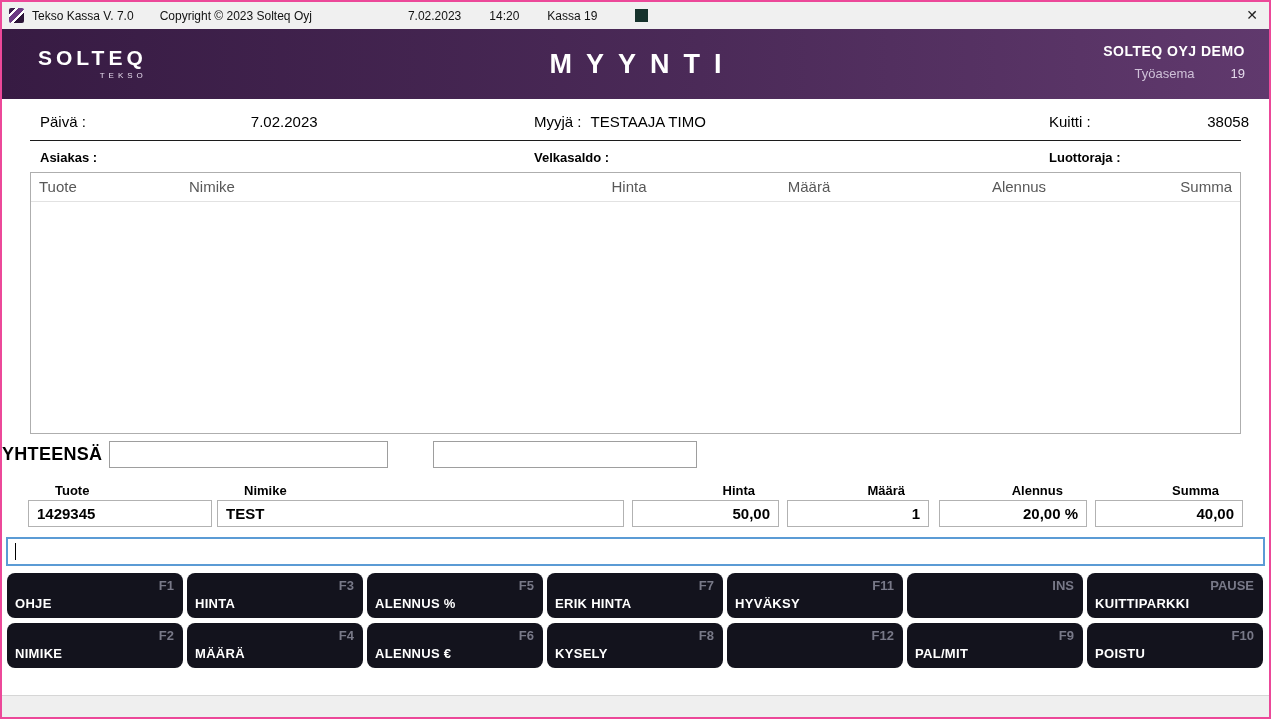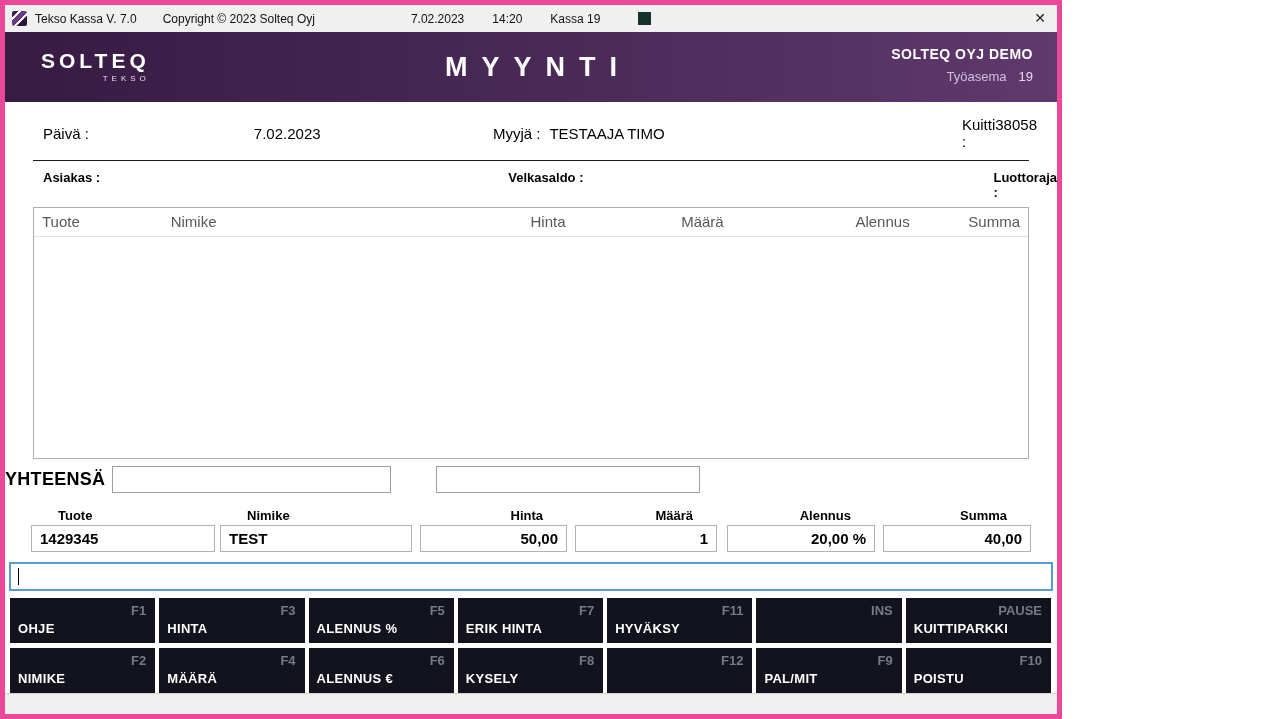--- a/index.html
+++ b/index.html
@@ -1,18 +1,18 @@
 <!DOCTYPE html>
 <html><head>
 <meta charset="utf-8">
 <style>
   *{box-sizing:border-box;margin:0;padding:0}
   html,body{width:1282px;height:719px}
   body{font-family:"Liberation Sans",sans-serif;background:#fff;overflow:hidden;color:#000}
-  .window{width:1062px;height:719px;border:5px solid #ec4899;background:#fff;display:flex;flex-direction:column}
+  .window{width:1271px;height:719px;border:2px solid #ec4899;background:#fff;display:flex;flex-direction:column}
 
   
   .titlebar{height:27px;background:#f0f0f0;display:flex;align-items:center;font-size:12px;color:#111;flex-shrink:0}
   .app-icon{width:15px;height:15px;margin-left:7px;border-radius:2px;flex-shrink:0;
     background:linear-gradient(135deg,#3a1d4a 0 22%,#ffffff 22% 32%,#6b3a82 32% 55%,#ffffff 55% 65%,#2c1538 65% 100%)}
   .tb-title{margin-left:8px;white-space:nowrap}
   .tb-copyright{margin-left:26px;white-space:nowrap}
   .tb-date{margin-left:96px}
   .tb-time{margin-left:28px}
   .tb-register{margin-left:28px}
@@ -24,21 +24,21 @@
   .header{height:70px;flex-shrink:0;position:relative;color:#fff;
     background:linear-gradient(90deg,#371b43 0%,#4b2a58 55%,#60396d 100%)}
   .logo{position:absolute;left:36px;top:17px;display:flex;flex-direction:column;align-items:flex-end}
   .logo-main{font-size:21px;font-weight:bold;letter-spacing:4px;line-height:1.1}
   .logo-sub{font-size:8px;letter-spacing:4px;color:#e6dced;margin-top:2px}
   .screen-title{position:absolute;left:50%;top:50%;transform:translate(-50%,-50%);
     font-size:27px;font-weight:bold;letter-spacing:14px;padding-left:14px;white-space:nowrap}
   .header-right{position:absolute;right:24px;top:14px;text-align:right}
   .company{font-size:14px;font-weight:bold;letter-spacing:.5px}
   .workstation{margin-top:7px;font-size:13px;color:#cfc1d8}
-  .workstation .ws-num{margin-left:12px;color:#e5dbec}
+  .workstation .ws-num{margin-left:36px;color:#e5dbec}
 
   
   .info-row{display:flex;align-items:center;padding:14px 0 10px 38px;font-size:15px;font-weight:normal}
   .info-left{width:494px;display:flex}
   .info-left .value{margin-left:165px}
   .info-center{width:515px;display:flex;gap:9px}
   .info-right{flex:1;display:flex;justify-content:space-between;padding-right:20px}
   .separator{border-top:1px solid #1c1c1c;margin:0 28px}
   .sub-row{display:flex;padding:9px 0 7px 38px;font-size:13px;font-weight:bold}
   .sub-left{width:494px}
@@ -76,21 +76,21 @@
   .ef{height:27px;border:1px solid #b2b2b2;background:#fff;font-size:15px;font-weight:bold;display:flex;align-items:center;padding:0 8px;overflow:hidden;white-space:nowrap}
   .ef.num{justify-content:flex-end}
 
   
   .cmd-wrap{margin:10px 4px 0 4px;position:relative}
   .cmd{display:block;width:100%;height:29px;border:2px solid #5b9bd5;outline:none;font-size:15px;padding:0 9px;font-family:"Liberation Sans",sans-serif;background:#fff}
   .caret{position:absolute;left:9px;top:6px;width:1px;height:17px;background:#000}
 
   
   .fkeys{display:grid;grid-template-columns:repeat(7,1fr);grid-auto-rows:45px;gap:5px 4px;margin:7px 6px 0 5px}
-  .fkey{background:#13131d;position:relative;border-radius:0;cursor:pointer}
+  .fkey{background:#13131d;position:relative;border-radius:8px;cursor:pointer}
   .fkey-key{position:absolute;top:5px;right:9px;font-size:13px;font-weight:bold;color:#787988}
   .fkey-label{position:absolute;left:8px;bottom:7px;font-size:13px;font-weight:bold;color:#fff;letter-spacing:.3px;white-space:nowrap}
 
   
   .footer{margin-top:auto;height:22px;background:#efefef;border-top:1px solid #d6d6d6}
 </style>
 </head>
 <body>
 
 <div class="window">

